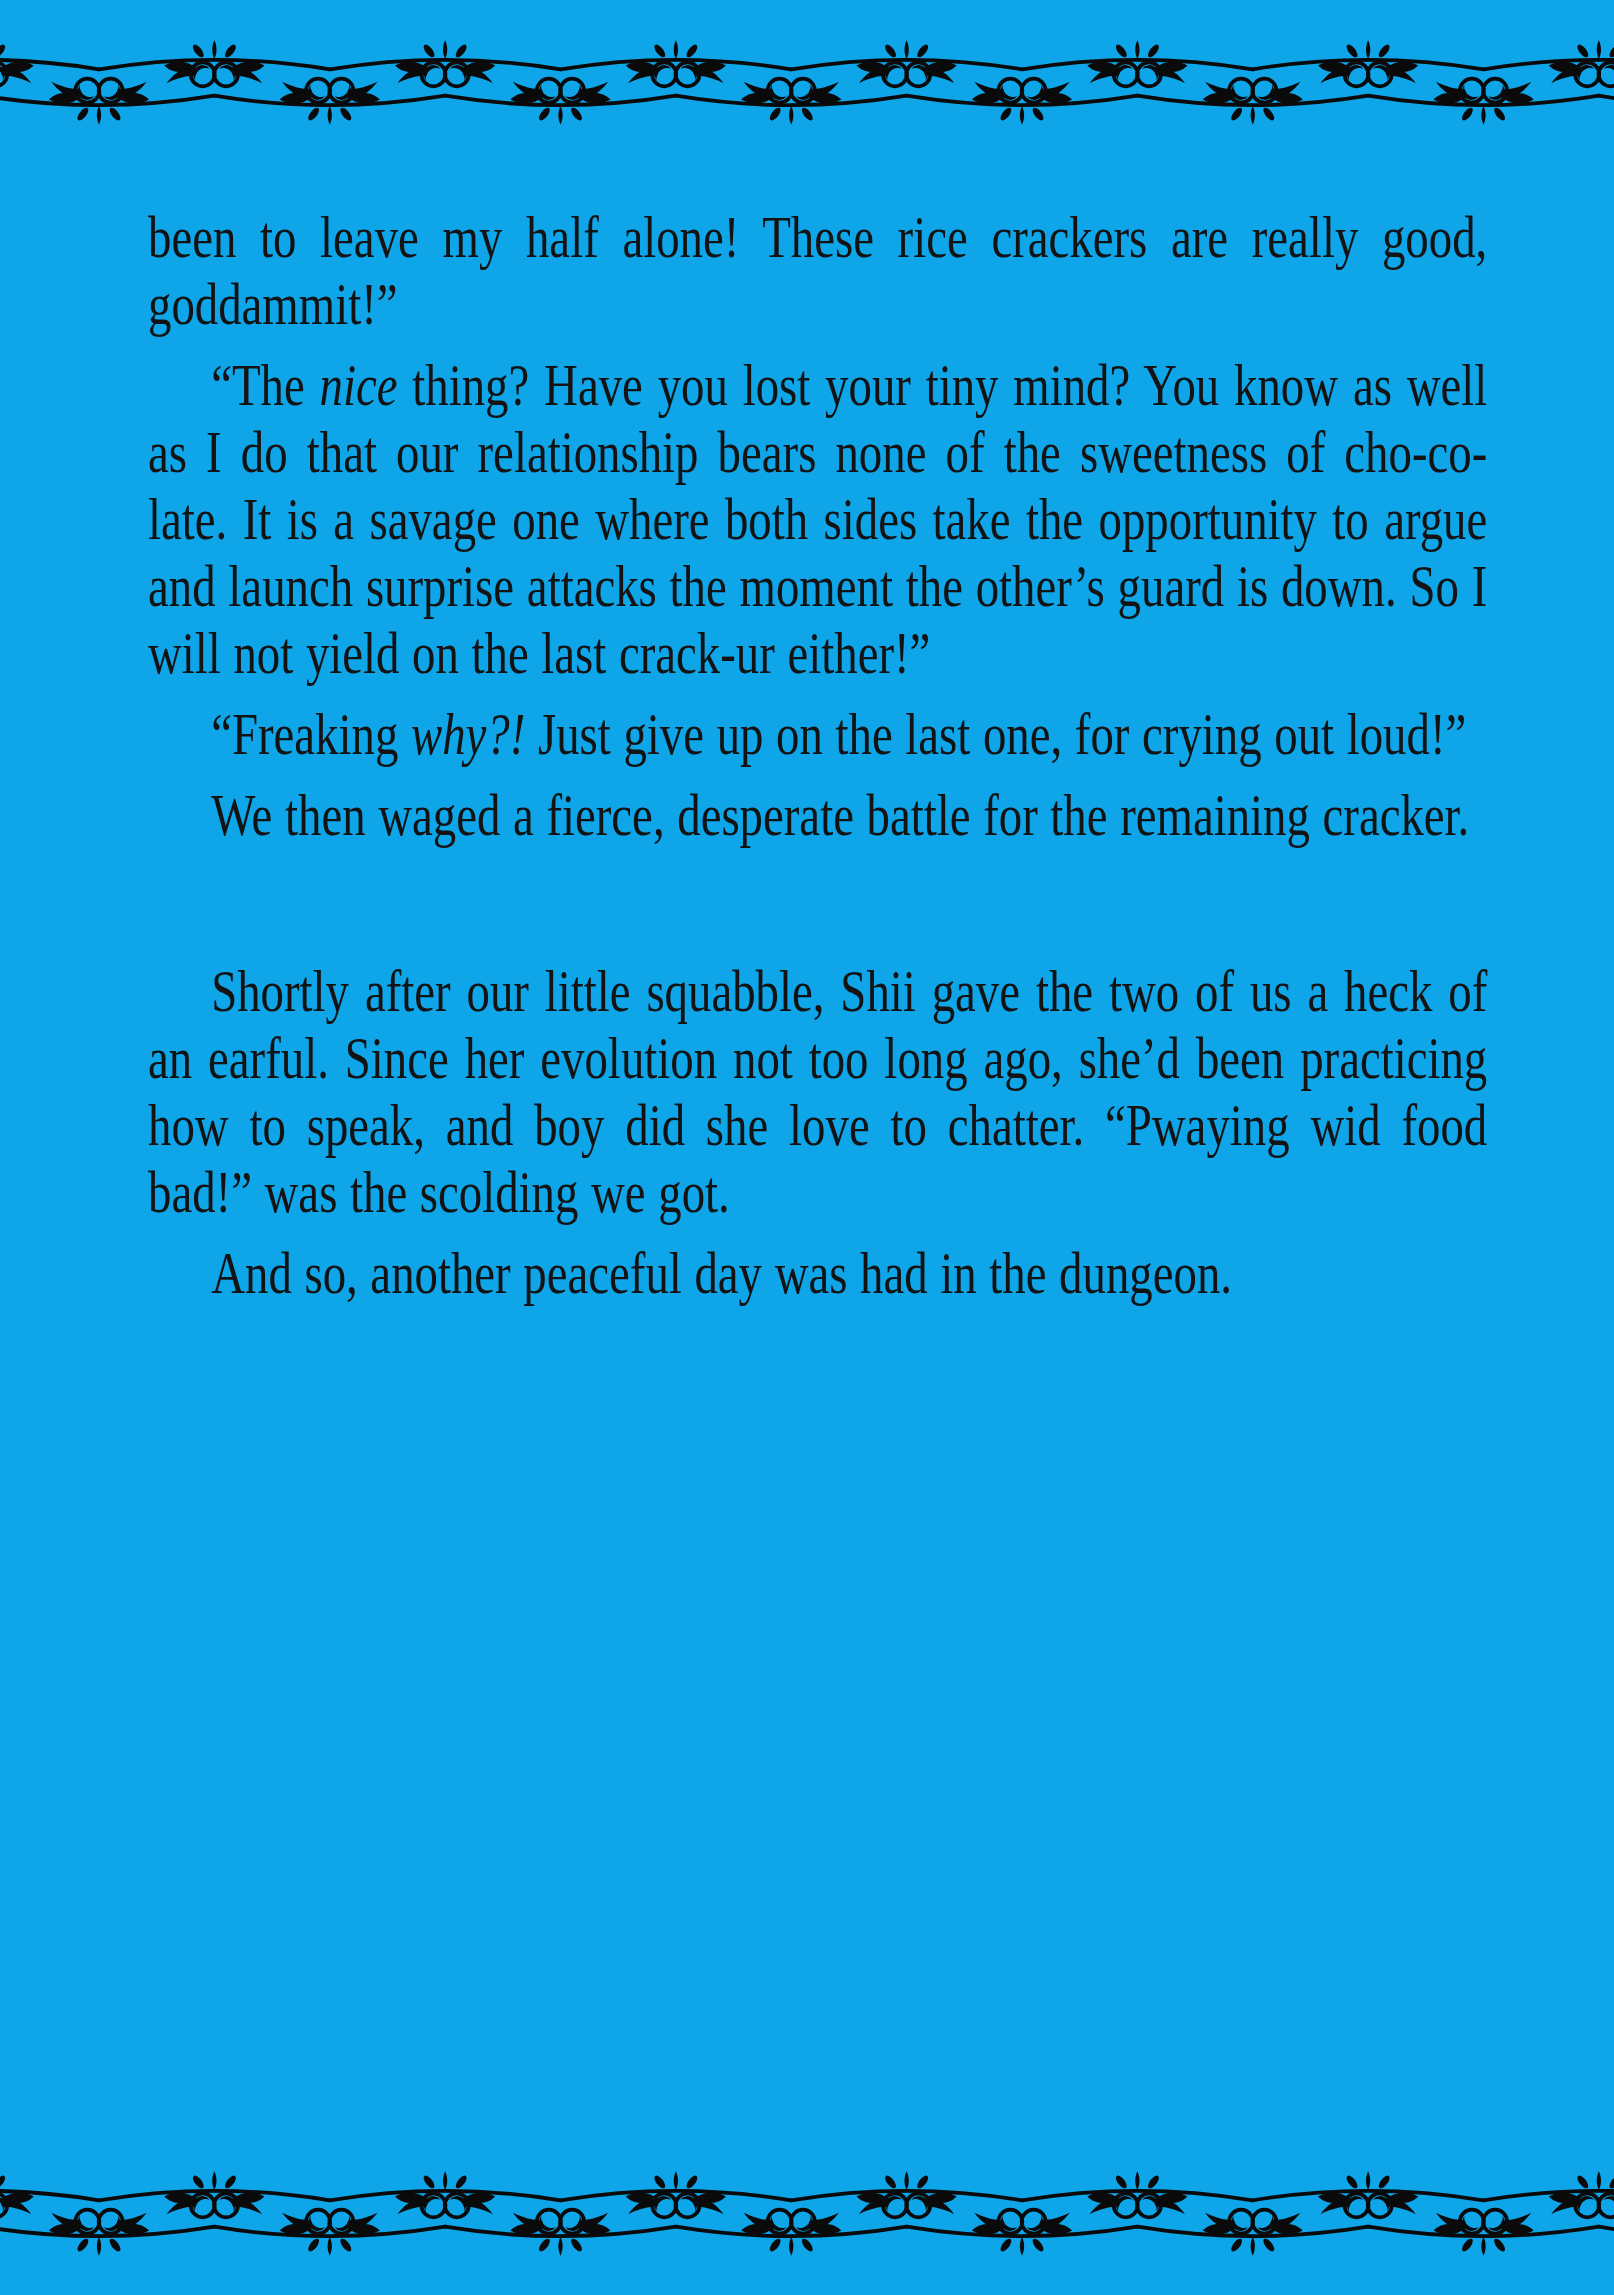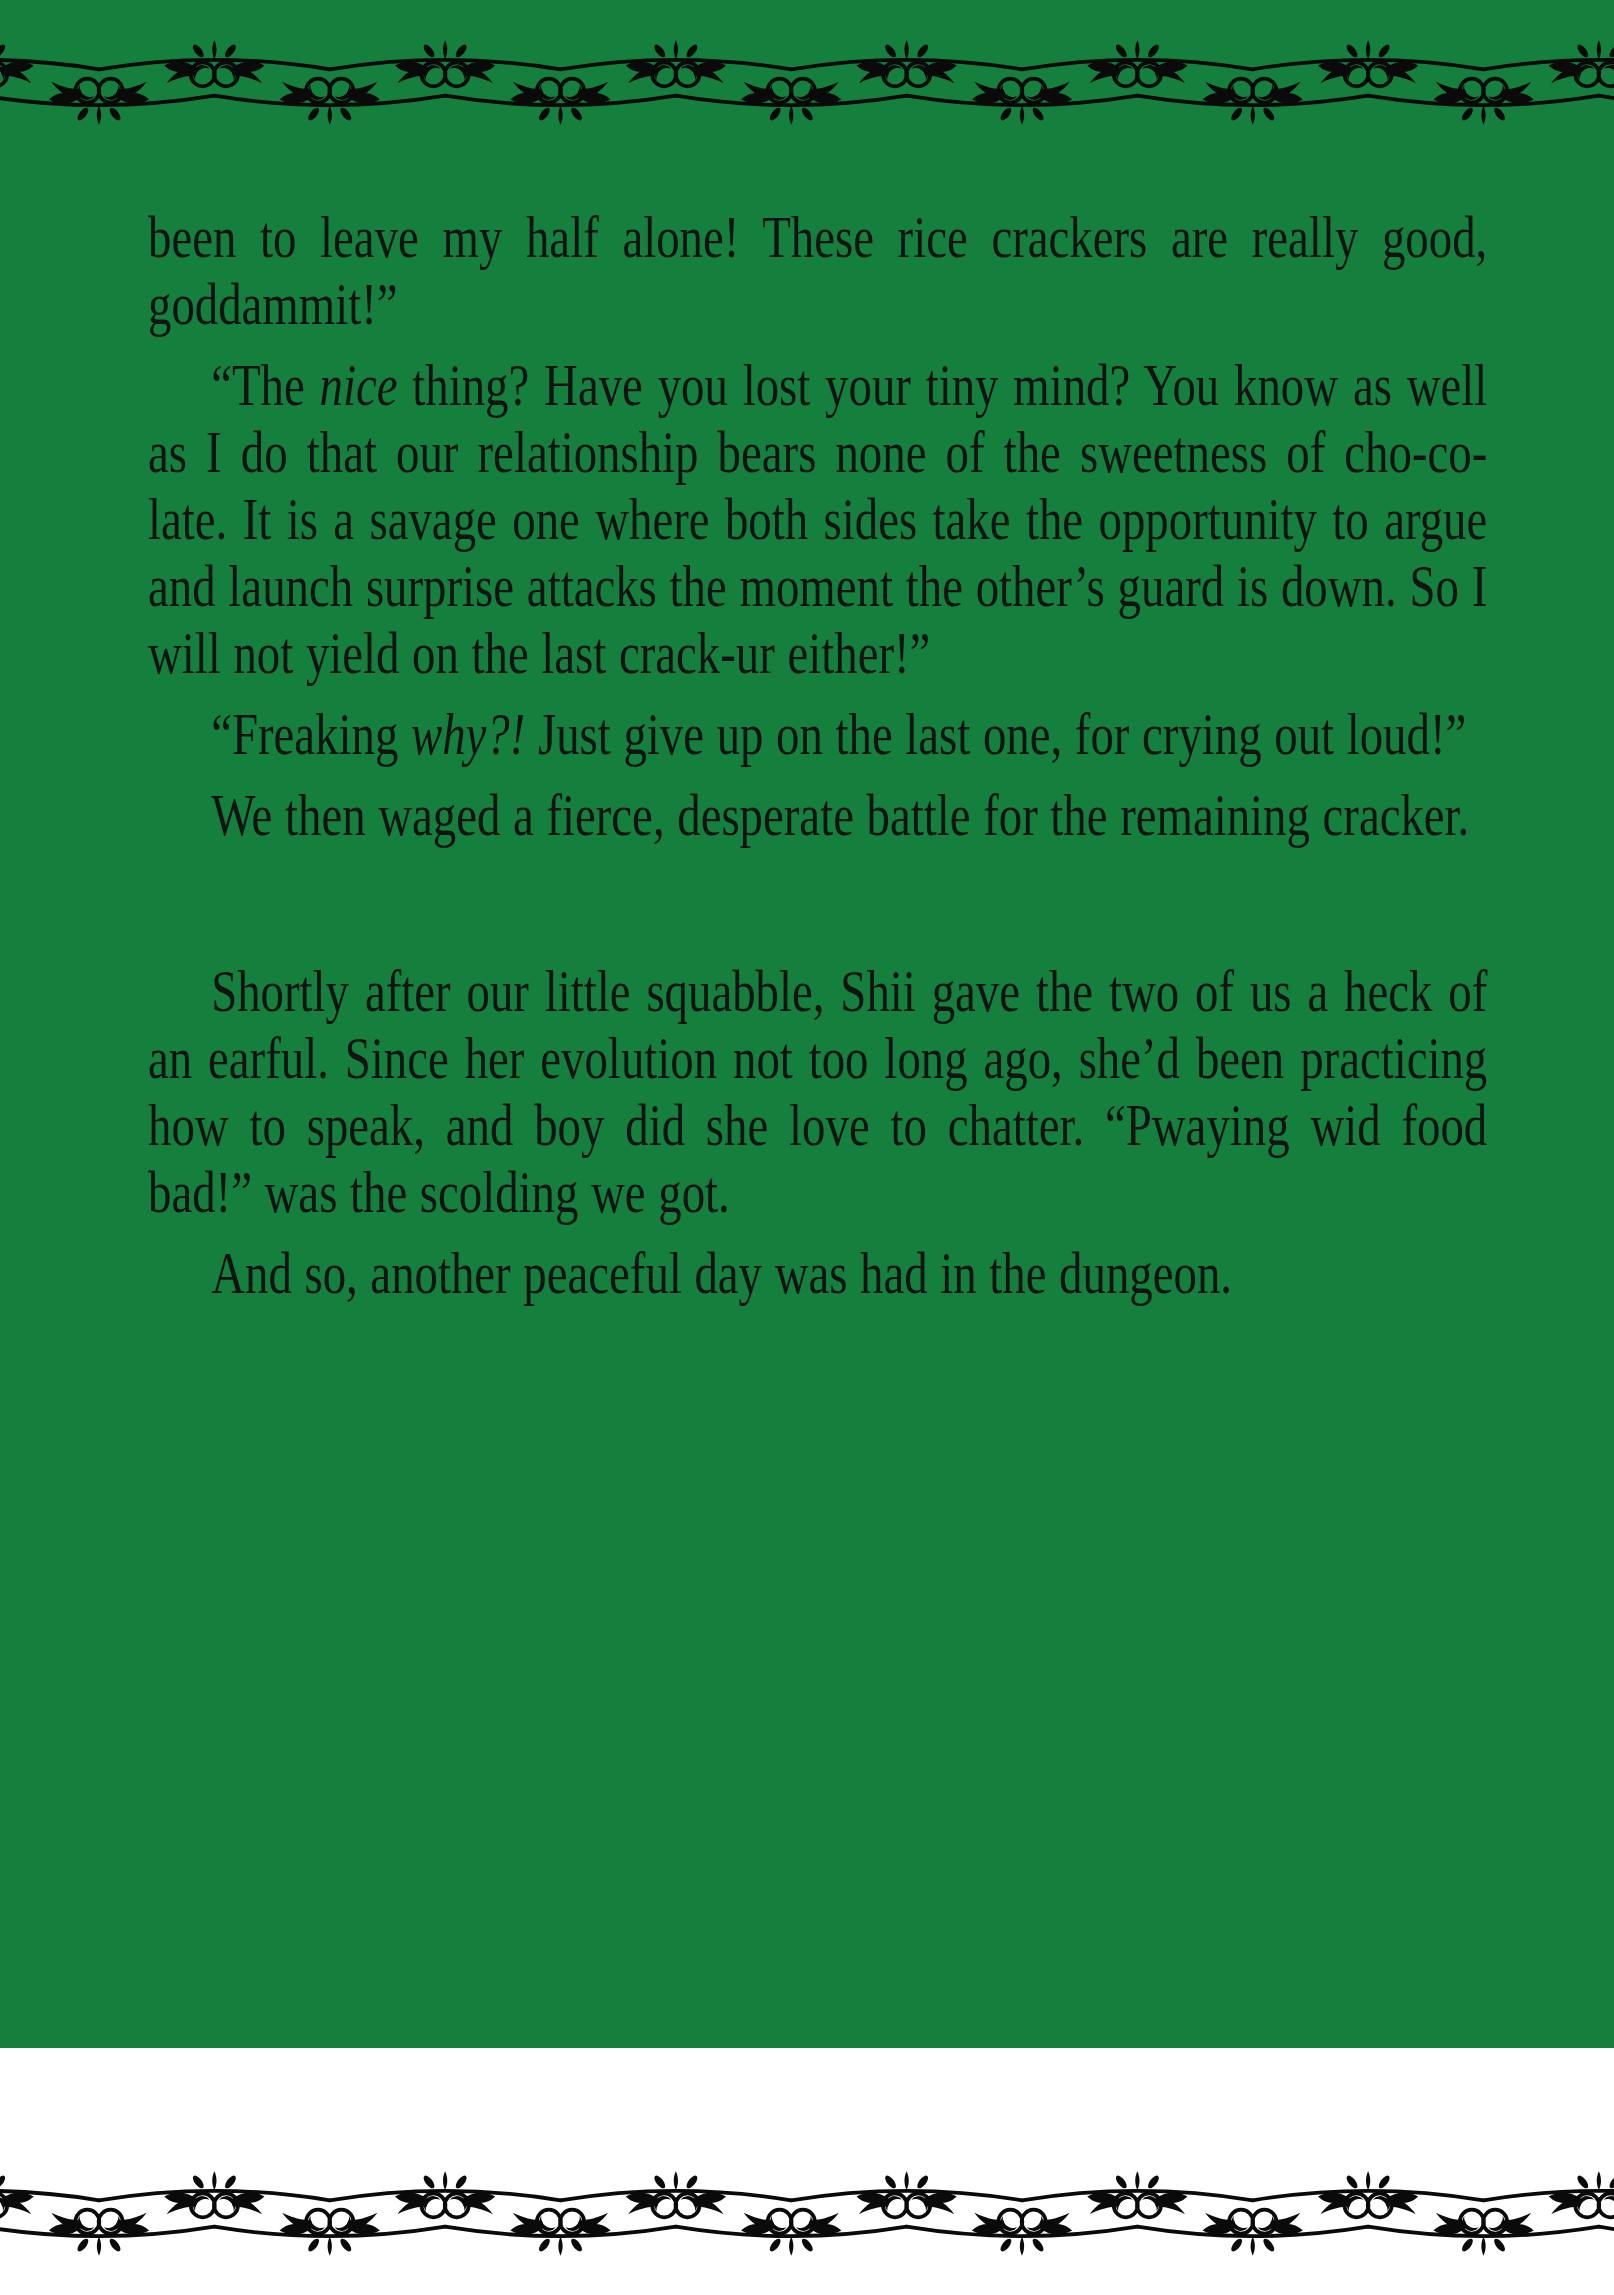--- a/index.html
+++ b/index.html
@@ -10,22 +10,22 @@
   body {
     width: 1614px;
     height: 2295px;
     position: relative;
     overflow: hidden;
   }
   .page {
     position: absolute;
     left: 0; top: 0;
     width: 1614px;
-    height: 2048px;
-    background: #15803d;
+    height: 2295px;
+    background: #0ea5e9;
   }
   .ornament-border {
     position: absolute;
     left: 0;
     width: 1614px;
     height: 85px;
     overflow: hidden;
   }
   .ornament-border.top { top: 40px; }
   .ornament-border.bottom { top: 2171px; }

